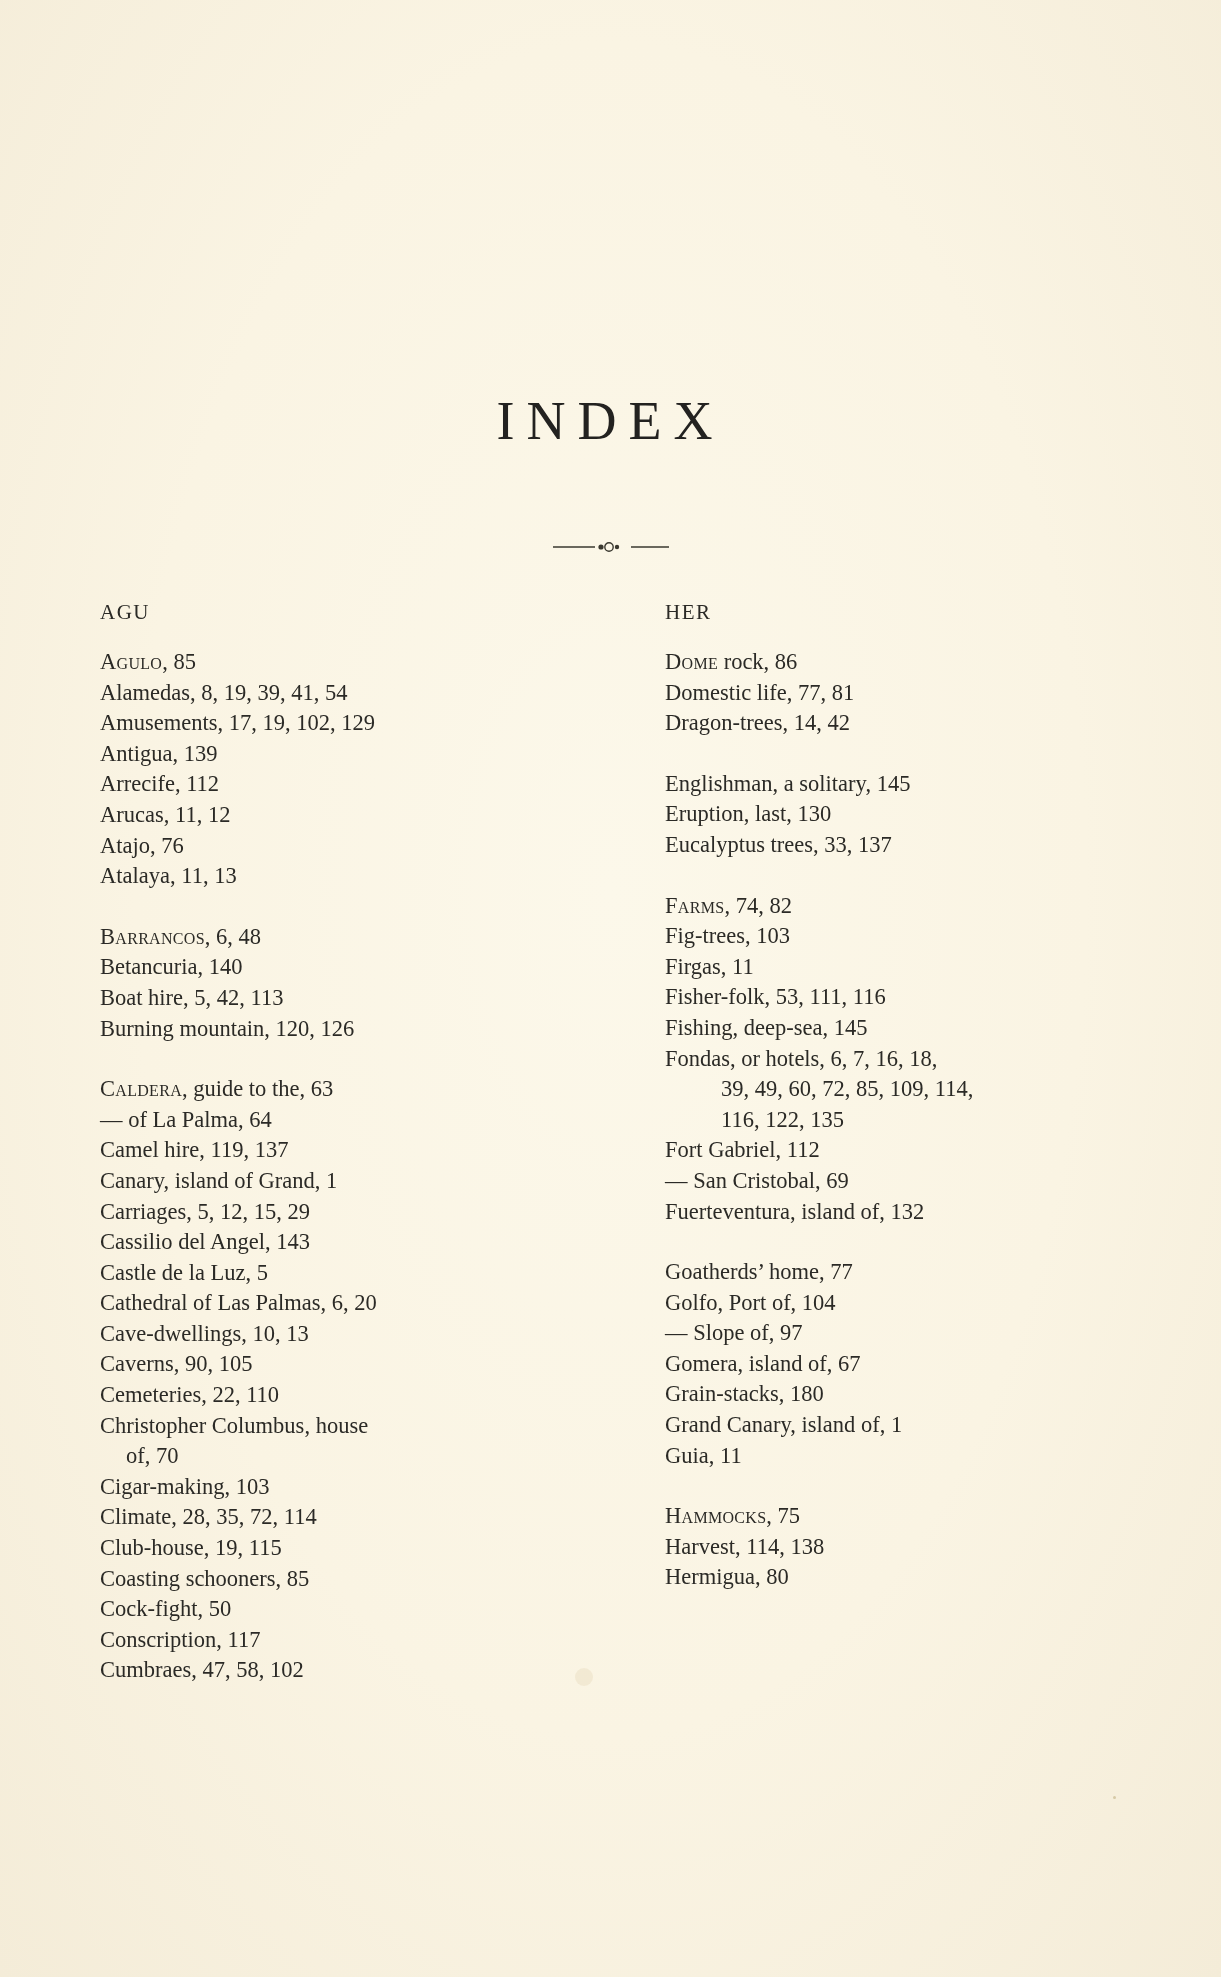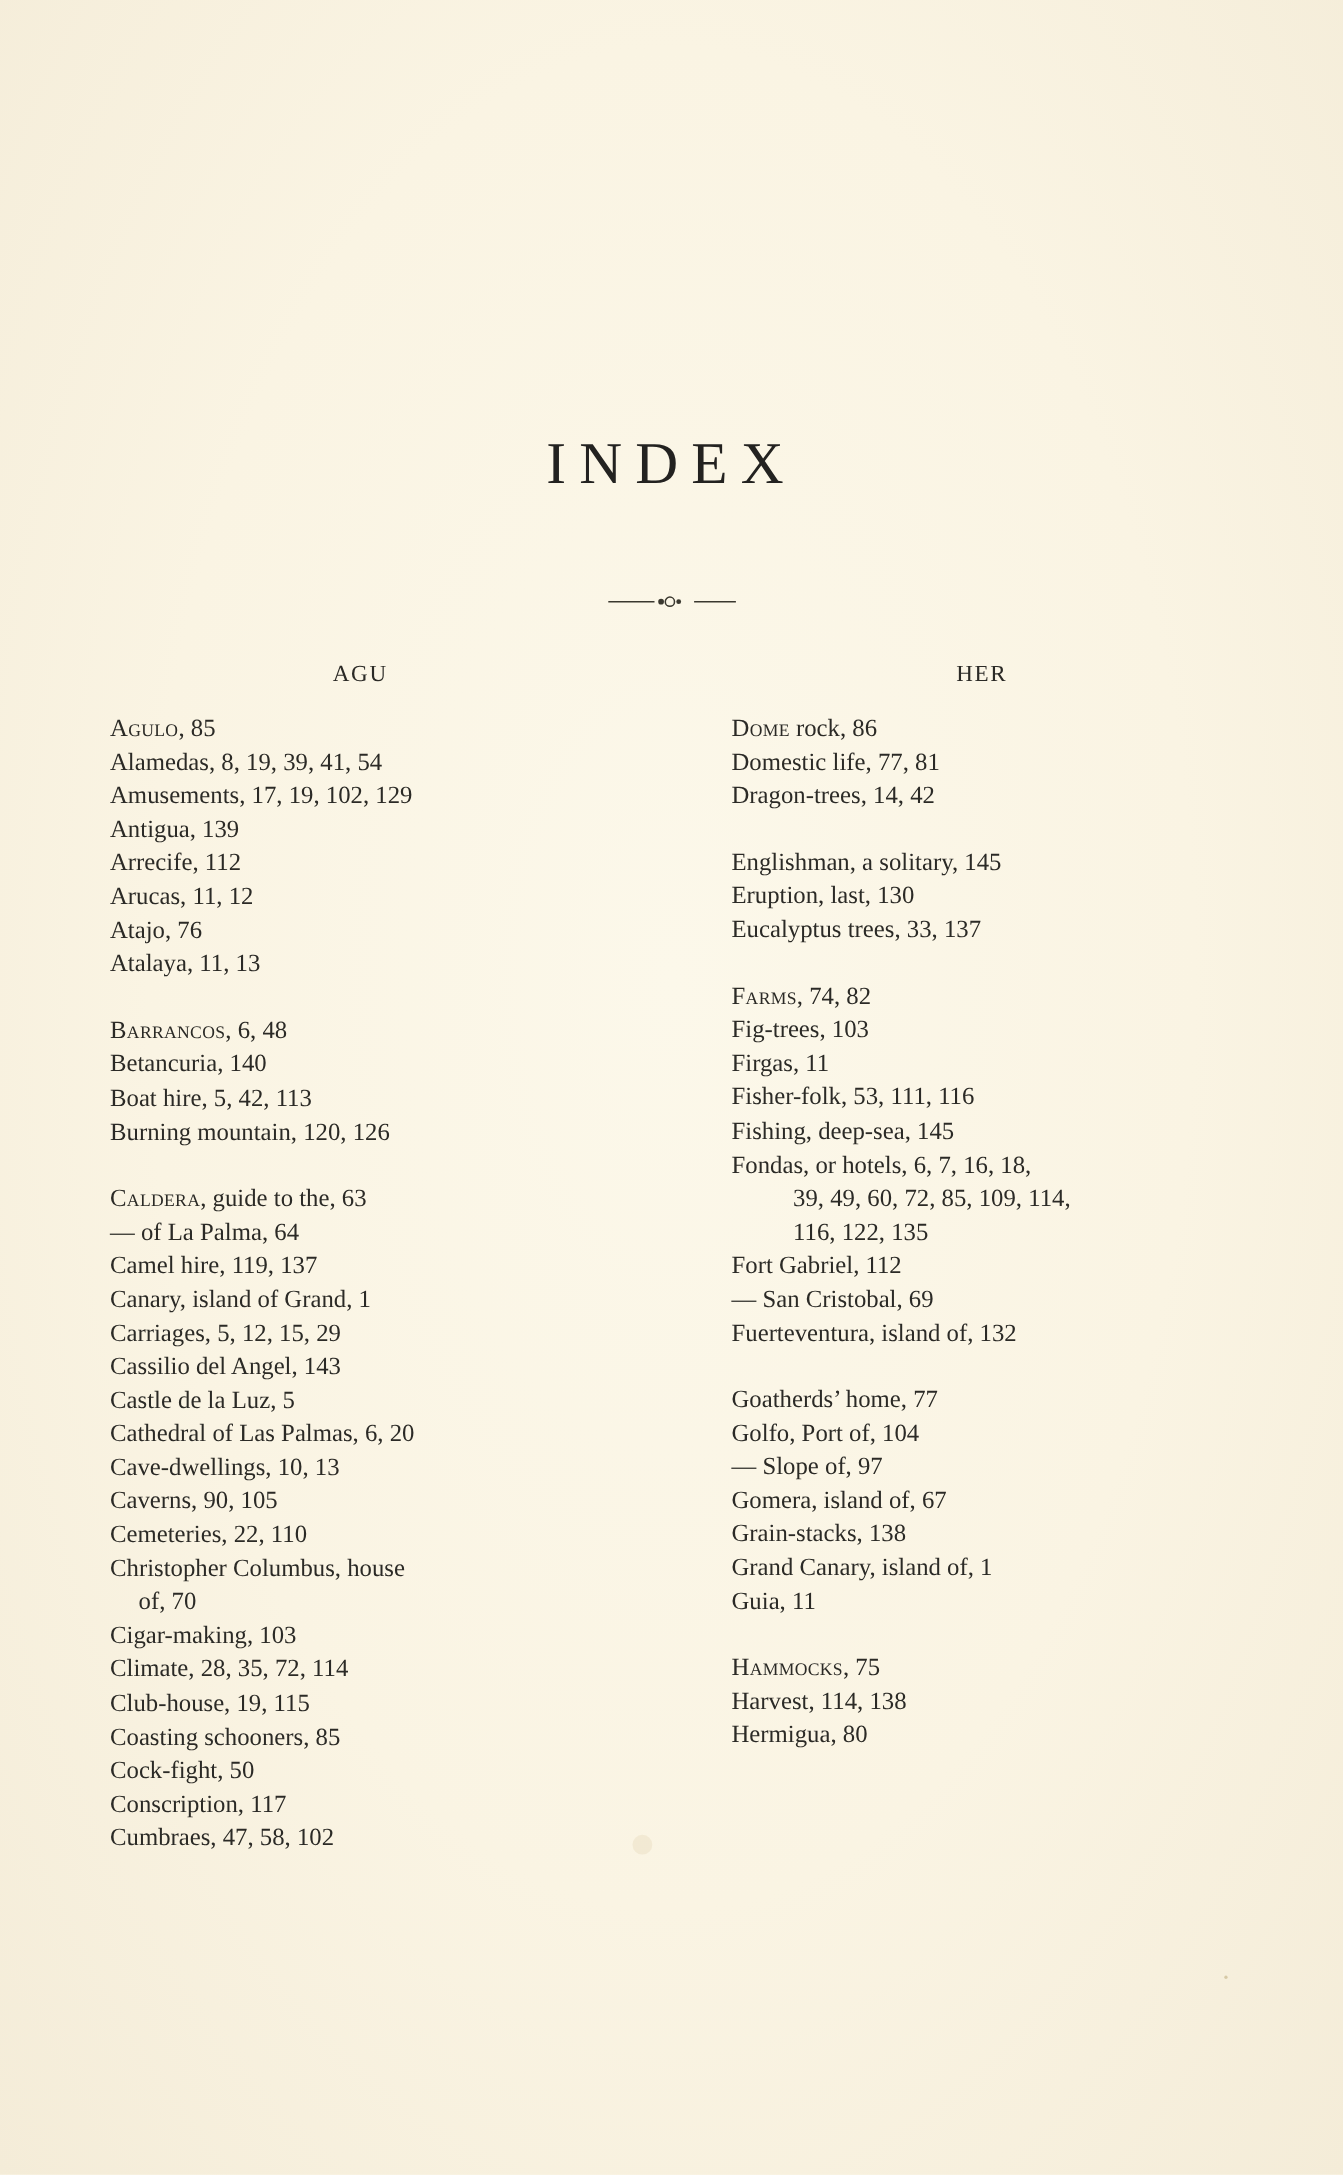--- a/index.html
+++ b/index.html
@@ -46,21 +46,21 @@
     top: 600px;
     left: 100px;
     width: 1020px;
     display: flex;
     justify-content: space-between;
   }
   .col {
     width: 455px;
   }
   .colhead {
-    text-align: center;
+    text-align: left;
     font-size: 21px;
     letter-spacing: 1.5px;
     margin-bottom: 22px;
     color: #2b2a26;
   }
   .entries {
     font-size: 22.5px;
     line-height: 30.6px;
   }
   .entry {
@@ -196,21 +196,21 @@
         <div class="entry"><span class="hang">Fort Gabriel, 112</span></div>
         <div class="entry"><span class="hang">— San Cristobal, 69</span></div>
         <div class="entry"><span class="hang">Fuerteventura, island of, 132</span></div>
 
         <div class="gap"></div>
 
         <div class="entry"><span class="hang">Goatherds’ home, 77</span></div>
         <div class="entry"><span class="hang">Golfo, Port of, 104</span></div>
         <div class="entry"><span class="hang">— Slope of, 97</span></div>
         <div class="entry"><span class="hang">Gomera, island of, 67</span></div>
-        <div class="entry"><span class="hang">Grain-stacks, 138</span></div>
+        <div class="entry"><span class="hang">Grain-stacks, 180</span></div>
         <div class="entry"><span class="hang">Grand Canary, island of, 1</span></div>
         <div class="entry"><span class="hang">Guia, 11</span></div>
 
         <div class="gap"></div>
 
         <div class="entry">
           <span class="hang headword">Hammocks</span><span>, 75</span>
         </div>
         <div class="entry"><span class="hang">Harvest, 114, 138</span></div>
         <div class="entry"><span class="hang">Hermigua, 80</span></div>

